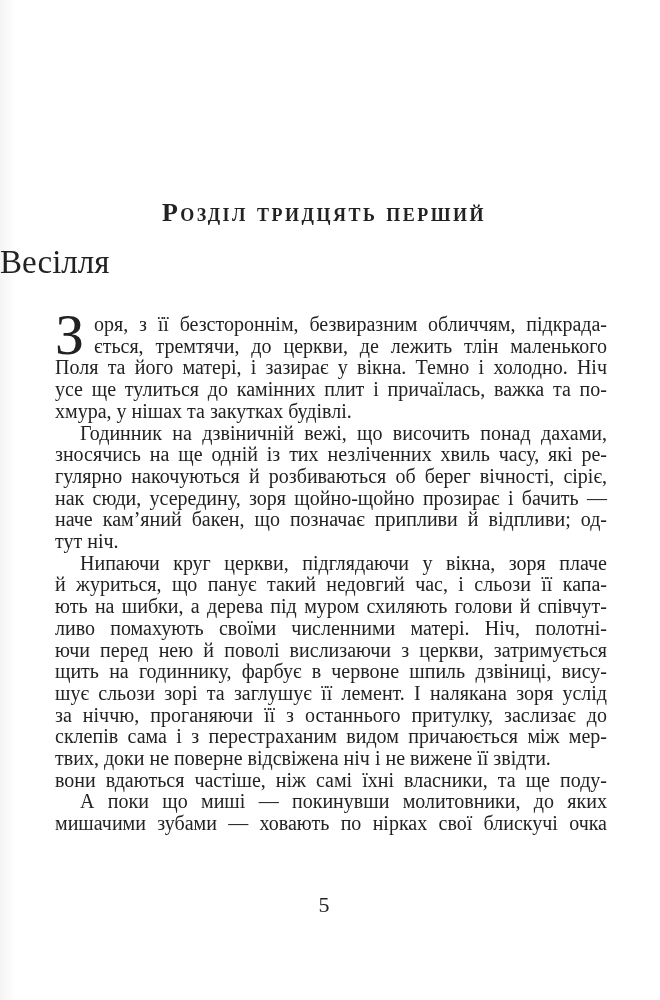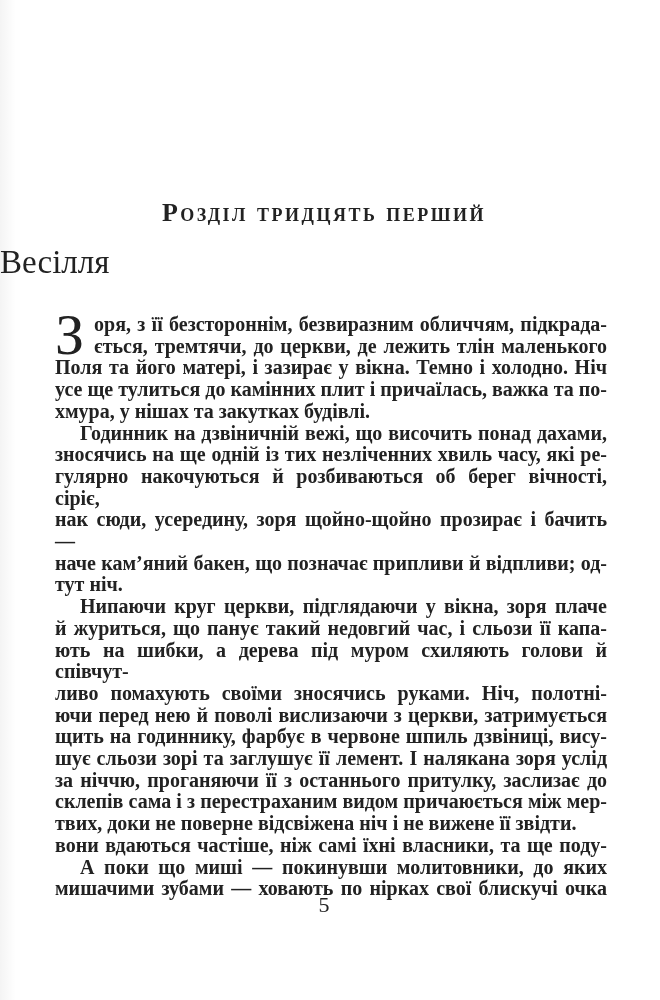--- a/index.html
+++ b/index.html
@@ -45,21 +45,20 @@
     width: 552px;
     font-size: 20px;
     line-height: 21.7px;
   }
   .para { margin: 0; }
   .para::after { content: ""; display: block; clear: both; }
   .line {
     text-align: justify;
     text-align-last: justify;
     white-space: normal;
-    font-weight: bold;
   }
   .line.last { text-align-last: left; }
   .line.indent { text-indent: 25px; }
   .dropcap {
     float: left;
     font-size: 58px;
     line-height: 42px;
     height: 43px;
     margin-right: 10px;
     font-weight: normal;
@@ -98,21 +97,21 @@
         <div class="line">зносячись на ще одній із тих незліченних хвиль часу, які ре-</div>
         <div class="line">гулярно накочуються й розбиваються об берег вічності, сіріє,</div>
         <div class="line">нак сюди, усередину, зоря щойно-щойно прозирає і бачить —</div>
         <div class="line">наче кам’яний бакен, що позначає припливи й відпливи; од-</div>
         <div class="line last">тут ніч.</div>
       </div>
       <div class="para">
         <div class="line indent">Нипаючи круг церкви, підглядаючи у вікна, зоря плаче</div>
         <div class="line">й журиться, що панує такий недовгий час, і сльози її капа-</div>
         <div class="line">ють на шибки, а дерева під муром схиляють голови й співчут-</div>
-        <div class="line">ливо помахують своїми зносячись руками. Ніч, полотні-</div>
+        <div class="line">ливо помахують своїми численними матері. Ніч, полотні-</div>
         <div class="line">ючи перед нею й поволі вислизаючи з церкви, затримується</div>
         <div class="line">щить на годиннику, фарбує в червоне шпиль дзвіниці, вису-</div>
         <div class="line">шує сльози зорі та заглушує її лемент. І налякана зоря услід</div>
         <div class="line">за ніччю, проганяючи її з останнього притулку, заслизає до</div>
         <div class="line">склепів сама і з перестраханим видом причаюється між мер-</div>
         <div class="line last">твих, доки не поверне відсвіжена ніч і не вижене її звідти.</div>
       </div>
       <div class="para">
         <div class="line">вони вдаються частіше, ніж самі їхні власники, та ще поду-</div>
         <div class="line indent">А поки що миші — покинувши молитовники, до яких</div>

